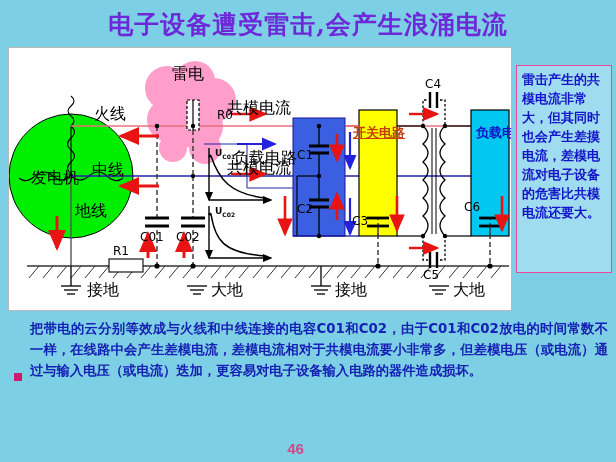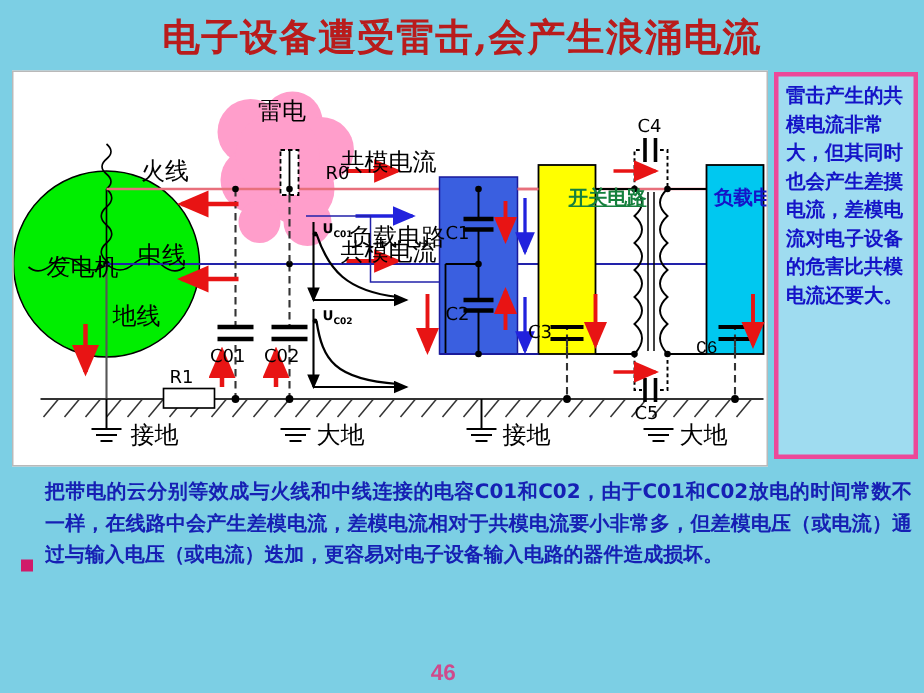--- a/index.html
+++ b/index.html
@@ -8,41 +8,41 @@
     background:#7ccfe4;
     font-family:"Liberation Sans","DejaVu Sans",sans-serif;
     overflow:hidden;position:relative;
   }
   #slide{position:absolute;left:0;top:0;width:616px;height:462px;background:#7ccfe4;}
 
   
   .title{
     position:absolute;left:0;top:8px;width:616px;
     text-align:center;
-    color:#b91c1c;
+    color:#6d28d9;
     font-size:25px;
     font-weight:bold;
     letter-spacing:1px;
     font-family:"DejaVu Serif","Liberation Serif",serif;
     white-space:nowrap;
   }
 
   
   .diagram{
     position:absolute;left:8px;top:47px;width:502px;height:262px;
     background:#ffffff;
     border:1px solid #b9b9b9;
     overflow:hidden;
   }
 
   
   .note{
-    position:absolute;left:516px;top:48px;width:96px;height:258px;
+    position:absolute;left:516px;top:65px;width:96px;height:208px;
     background:#9fdcf0;
-    border:3px solid #ec4899;
+    border:1px solid #ec4899;
     color:#1414c8;
     font-weight:bold;
     font-size:13px;
     line-height:19px;
     padding:4px 3px 0 5px;
     box-sizing:border-box;
     font-family:"DejaVu Sans","Liberation Sans",sans-serif;
     letter-spacing:0px;
   }
 
@@ -344,25 +344,25 @@
     <div class="dlabel cn" style="left:163px;top:16px;">雷电</div>
     <div class="dlabel sm" style="left:193px;top:60px;margin-left:15px;">R0</div>
     <div class="dlabel sm" style="left:104px;top:196px;">R1</div>
     <div class="dlabel sm" style="left:131px;top:182px;">C01</div>
     <div class="dlabel sm" style="left:167px;top:182px;">C02</div>
     <div class="dlabel sm" style="left:288px;top:100px;color:#000;">C1</div>
     <div class="dlabel sm" style="left:288px;top:154px;color:#000;">C2</div>
     <div class="dlabel sm" style="left:343px;top:166px;">C3</div>
     <div class="dlabel sm" style="left:416px;top:29px;">C4</div>
     <div class="dlabel sm" style="left:414px;top:220px;">C5</div>
-    <div class="dlabel sm" style="left:455px;top:177px;font-family:Liberation Mono, monospace;">C6</div>
+    <div class="dlabel sm" style="left:455px;top:152px;">C6</div>
     <div class="dlabel cn" style="left:218px;top:50px;color:#000;">共模电流</div>
     <div class="dlabel cn" style="left:224px;top:100px;color:#000;">负载电路</div>
     <div class="dlabel cn" style="left:218px;top:110px;color:#000;">共模电流</div>
-    <div class="dlabel cn" style="left:370px;top:72px;width:14px;line-height:26px;font-size:13px;color:#15803d;font-weight:bold;text-decoration:underline;">开关电路</div>
+    <div class="dlabel cn" style="left:344px;top:72px;width:14px;line-height:26px;font-size:13px;color:#c2410c;font-weight:bold;text-decoration:underline;">开关电路</div>
     <div class="dlabel cn" style="left:467px;top:72px;width:14px;line-height:26px;font-size:13px;color:#1414c8;font-weight:bold;">负载电路</div>
     <div class="dlabel cn" style="left:78px;top:232px;">接地</div>
     <div class="dlabel cn" style="left:202px;top:232px;">大地</div>
     <div class="dlabel cn" style="left:326px;top:232px;">接地</div>
     <div class="dlabel cn" style="left:444px;top:232px;">大地</div>
     <div class="dlabel" style="left:206px;top:100px;font-size:9px;font-weight:bold;"><span>U</span><sub style="font-size:6px;">C01</sub></div>
     <div class="dlabel" style="left:206px;top:158px;font-size:9px;font-weight:bold;"><span>U</span><sub style="font-size:6px;">C02</sub></div>
   </div>
 
   <div class="note">雷击产生的共模电流非常大，但其同时也会产生差摸电流，差模电流对电子设备的危害比共模电流还要大。</div>

